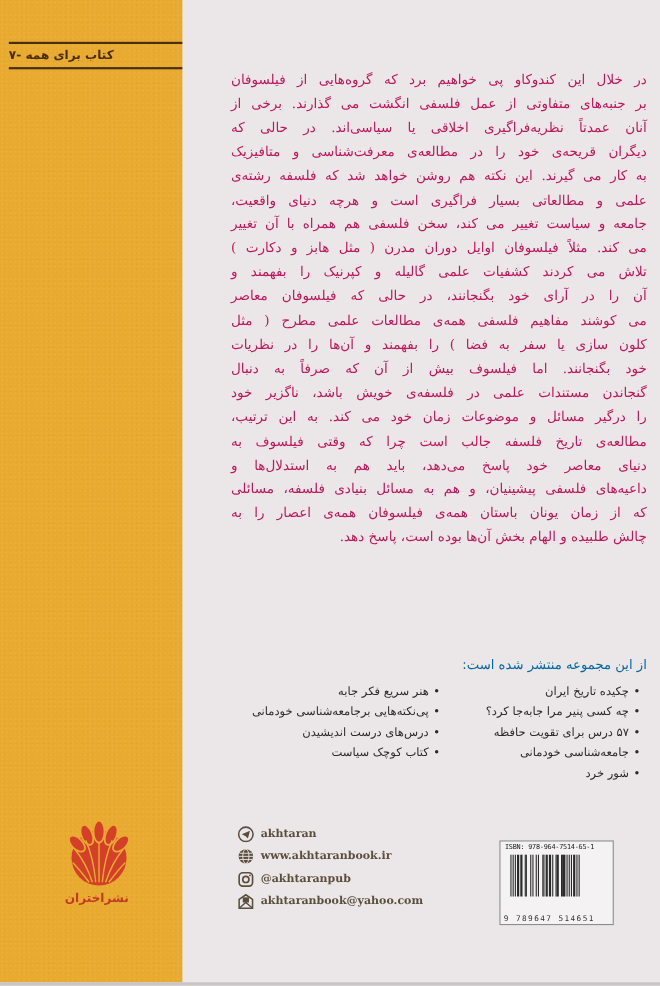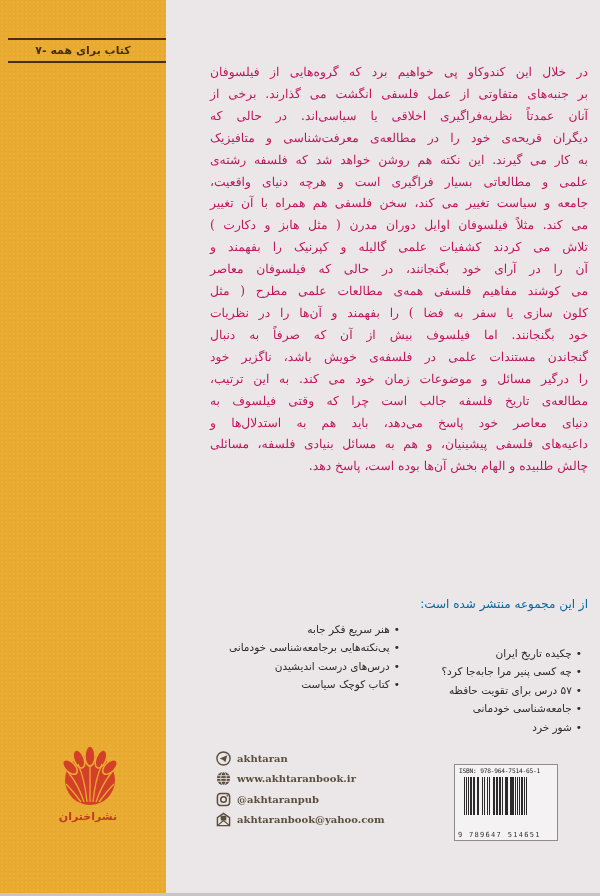--- a/index.html
+++ b/index.html
@@ -3,31 +3,31 @@
 <meta charset="utf-8">
 <style>
   html,body{margin:0;padding:0;}
   body{width:600px;height:896px;overflow:hidden;background:#e9e4e4;position:relative;font-family:"DejaVu Sans",sans-serif;}
   .spine{position:absolute;left:0;top:0;width:166px;height:893px;background:#e9ab2f;
     background-image:radial-gradient(rgba(255,255,255,0.06) 1px,transparent 1px),radial-gradient(rgba(160,100,0,0.07) 1px,transparent 1px);
     background-size:4px 4px,5px 5px;background-position:0 0,2px 3px;}
   .rule{position:absolute;left:8px;width:158px;height:2px;background:#4a2e10;}
   .rule.r1{top:38px;}
   .rule.r2{top:61px;}
-  .series{position:absolute;left:8px;width:150px;top:43px;height:16px;direction:rtl;text-align:center;
+  .series{position:absolute;left:8px;width:150px;top:43px;height:16px;direction:rtl;text-align:left;
     font-size:11px;font-weight:bold;color:#4a2e10;line-height:16px;}
   .cover{position:absolute;left:166px;top:0;width:434px;height:893px;background:#ebe6e7;}
   .bottom-edge{position:absolute;left:0;top:893px;width:600px;height:3px;background:#c9c4c6;}
   .body-text{position:absolute;left:210px;top:62px;width:378px;direction:rtl;text-align:justify;text-align-last:right;
     font-family:"DejaVu Serif",serif;font-size:12.3px;line-height:21.9px;color:#be185d;}
   .body-text .line{display:block;text-align:justify;text-align-last:justify;white-space:nowrap;}
   .body-text .line.last{text-align-last:right;}
   .list-title{position:absolute;right:12px;top:597px;direction:rtl;font-size:12px;font-weight:normal;color:#0369a1;}
   .col{position:absolute;direction:rtl;font-size:10.5px;color:#2d2a2a;line-height:18.4px;}
-  .col.c1{right:18px;top:620px;width:170px;margin-top:24px;}
+  .col.c1{right:18px;top:620px;width:170px;}
   .col.c2{right:200px;top:620px;width:200px;}
   .col .item{display:block;white-space:nowrap;}
   .col .item:before{content:"\2022";margin-left:4px;color:#2d2a2a;}
   .contacts{position:absolute;left:215px;top:748px;width:200px;}
   .contact{display:flex;align-items:center;height:20.5px;}
   .cicon{width:16px;height:16px;margin-right:6px;display:flex;align-items:center;justify-content:center;color:#5a4e3c;}
   .ctext{font-family:"DejaVu Serif",serif;font-size:10px;font-weight:bold;color:#5a4e3c;}
   .barcode{position:absolute;left:454px;top:764px;width:104px;height:77px;background:#f4f2f2;border:1px solid #8d8d8d;box-sizing:border-box;}
   .isbn-label{position:absolute;left:4px;top:2px;font-family:"DejaVu Sans Mono",monospace;font-size:6.2px;color:#222;white-space:nowrap;letter-spacing:-0.2px;}
   .bars{position:absolute;left:9px;top:12px;width:88px;height:38px;display:flex;align-items:stretch;}
@@ -60,20 +60,21 @@
   <span class="line">تلاش می کردند کشفیات علمی گالیله و کپرنیک را بفهمند و</span>
   <span class="line">آن را در آرای خود بگنجانند، در حالی که فیلسوفان معاصر</span>
   <span class="line">می کوشند مفاهیم فلسفی همه‌ی مطالعات علمی مطرح ( مثل</span>
   <span class="line">کلون سازی یا سفر به فضا ) را بفهمند و آن‌ها را در نظریات</span>
   <span class="line">خود بگنجانند. اما فیلسوف بیش از آن که صرفاً به دنبال</span>
   <span class="line">گنجاندن مستندات علمی در فلسفه‌ی خویش باشد، ناگزیر خود</span>
   <span class="line">را درگیر مسائل و موضوعات زمان خود می کند. به این ترتیب،</span>
   <span class="line">مطالعه‌ی تاریخ فلسفه جالب است چرا که وقتی فیلسوف به</span>
   <span class="line">دنیای معاصر خود پاسخ می‌دهد، باید هم به استدلال‌ها و</span>
   <span class="line">داعیه‌های فلسفی پیشینیان، و هم به مسائل بنیادی فلسفه، مسائلی</span>
+  <span class="line">که از زمان یونان باستان همه‌ی فیلسوفان همه‌ی اعصار را به</span>
   <span class="line last">چالش طلبیده و الهام بخش آن‌ها بوده است، پاسخ دهد.</span>
 </div>
 
 <div class="list-title">از این مجموعه منتشر شده است:</div>
 
 <div class="col c1">
   <span class="item">چکیده تاریخ ایران</span>
   <span class="item">چه کسی پنیر مرا جابه‌جا کرد؟</span>
   <span class="item">۵۷ درس برای تقویت حافظه</span>
   <span class="item">جامعه‌شناسی خودمانی</span>

